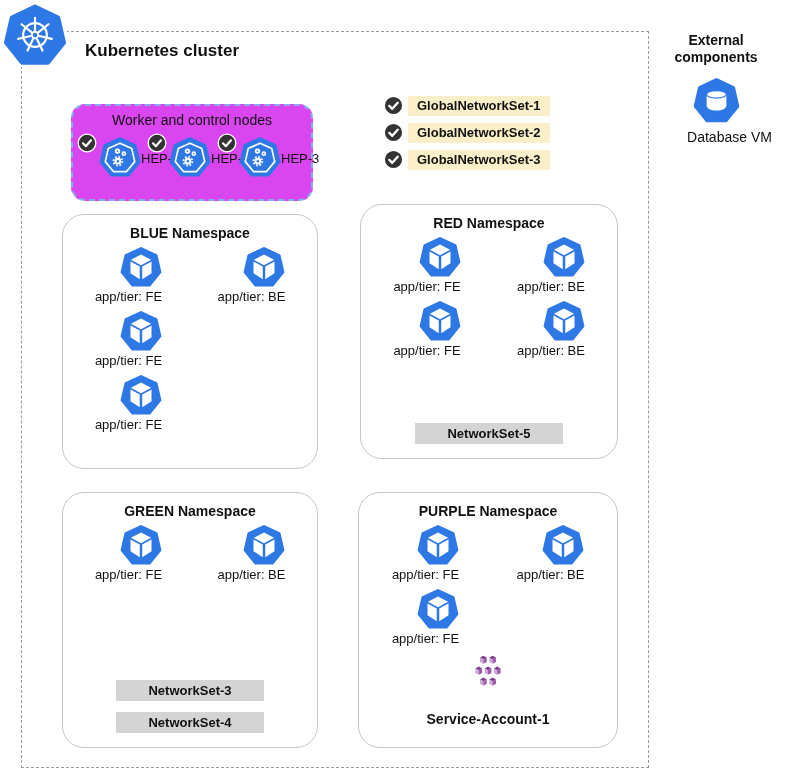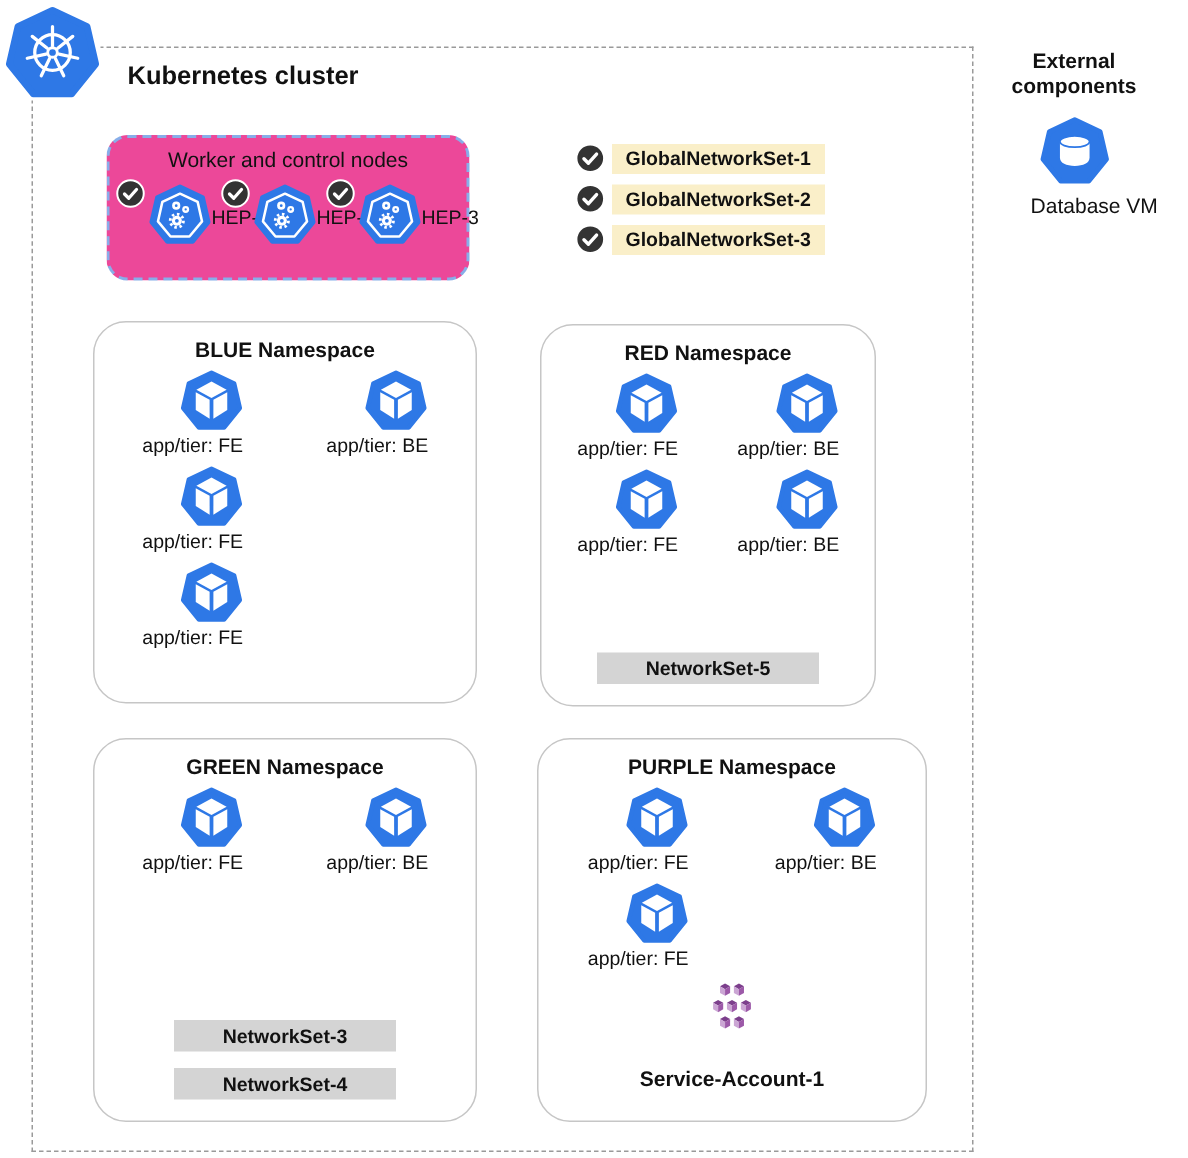--- a/index.html
+++ b/index.html
@@ -5,21 +5,21 @@
   html,body{margin:0;padding:0;background:#fff;}
   body{font-family:"Liberation Sans",sans-serif;color:#111;}
   .canvas{position:relative;width:792px;height:772px;background:#fff;overflow:hidden;}
 
   .cluster-border{position:absolute;left:21px;top:31px;width:628px;height:737px;
     border:1px dashed var(--cluster-border,#9a9a9a);box-sizing:border-box;}
   .k8s-logo{position:absolute;left:3px;top:3px;width:64px;height:64px;background:#fff;}
   .k8s-logo svg,.db-icon svg,.sa-icon svg,.pod-icon svg,.node-icon svg,.check svg{display:block;width:100%;height:100%;}
   .cluster-title{position:absolute;left:85px;top:41px;font-size:17px;font-weight:bold;}
 
-  .worker-box{position:absolute;left:71px;top:90px;width:242px;height:97px;background:#ec4899;
+  .worker-box{position:absolute;left:71px;top:104px;width:242px;height:97px;background:#d946ef;
     border:2px dashed var(--worker-border,#87aee9);border-radius:14px;box-sizing:border-box;}
   .worker-title{text-align:center;margin-top:6px;font-size:14px;}
   .nodes-row{display:flex;justify-content:center;gap:24px;margin-top:8px;}
   .node-cell{display:flex;flex-direction:row;align-items:center;width:46px;}
   .node-icon-wrap{position:relative;width:42px;height:42px;}
   .node-icon{width:42px;height:42px;display:block;}
   .node-icon-wrap .check{position:absolute;left:-22px;top:-3px;width:20px;height:20px;}
   .node-label{font-size:13px;margin-top:2px;white-space:nowrap;}
 
   .gns-list{position:absolute;left:383px;top:95px;display:flex;flex-direction:column;gap:6px;}
@@ -217,21 +217,21 @@
               <polygon points="50,20 74,33 50,46 26,33" fill="#fff"></polygon>
               <polygon points="25,37 47,49 47,79 25,65" fill="#fff"></polygon>
               <polygon points="75,37 53,49 53,79 75,65" fill="#fff"></polygon>
             </svg>
           </span>
           <div class="pod-label">app/tier: FE</div>
         </div>
       </div>
   </div>
 
-  <div class="ns-box" style="left:360px;top:216px;width:224px;">
+  <div class="ns-box" style="left:360px;top:204px;width:258px;">
     <div class="ns-title">RED Namespace</div>
     <div class="pod-grid">
         <div class="pod-cell">
           <span class="pod-icon">
             <svg viewBox="0 0 100 100">
               <polygon points="50,6 86,23 95,62 70,93 30,93 5,62 14,23" fill="#2E78E6" stroke="#2E78E6" stroke-width="7" stroke-linejoin="round"></polygon>
               <polygon points="50,20 74,33 50,46 26,33" fill="#fff"></polygon>
               <polygon points="25,37 47,49 47,79 25,65" fill="#fff"></polygon>
               <polygon points="75,37 53,49 53,79 75,65" fill="#fff"></polygon>
             </svg>

